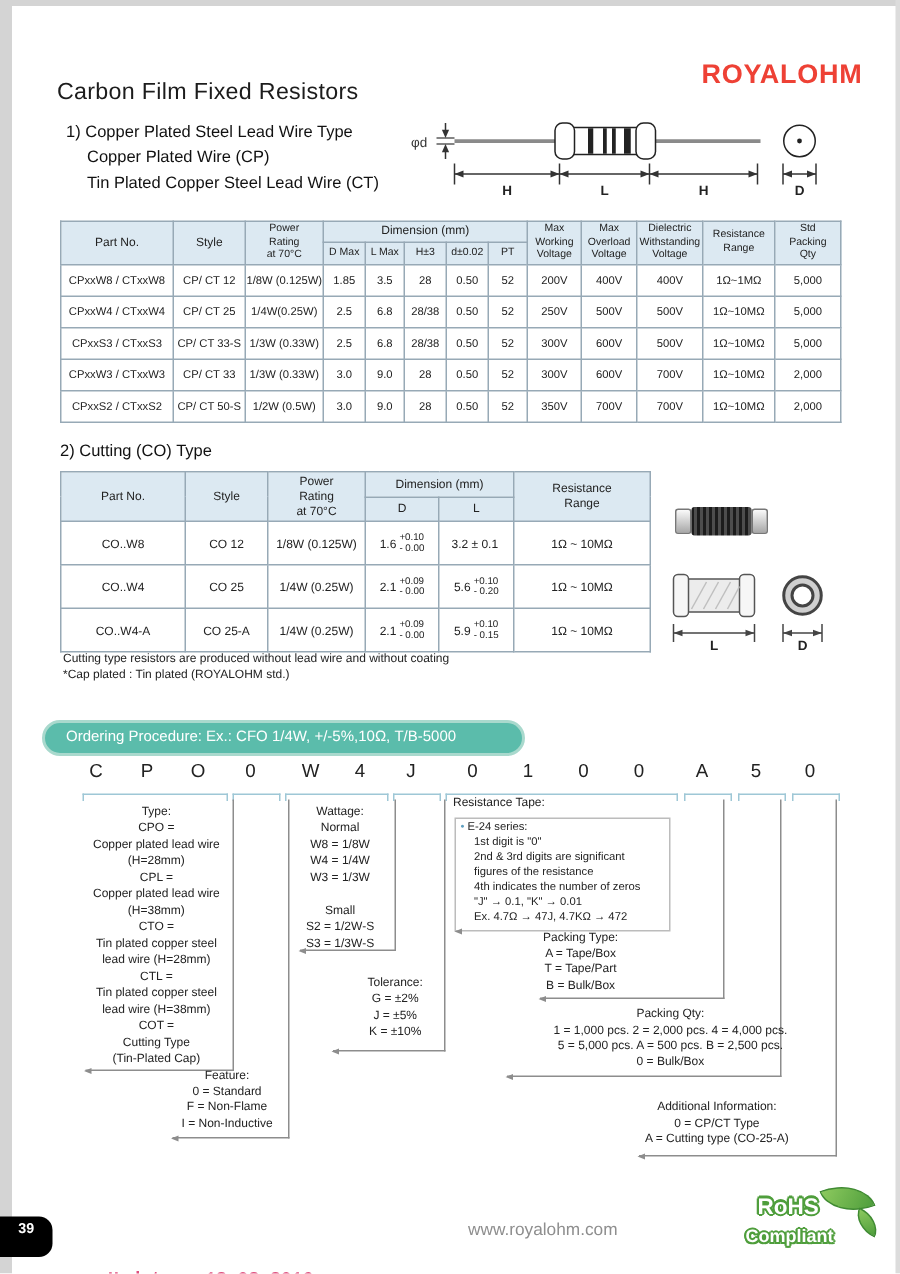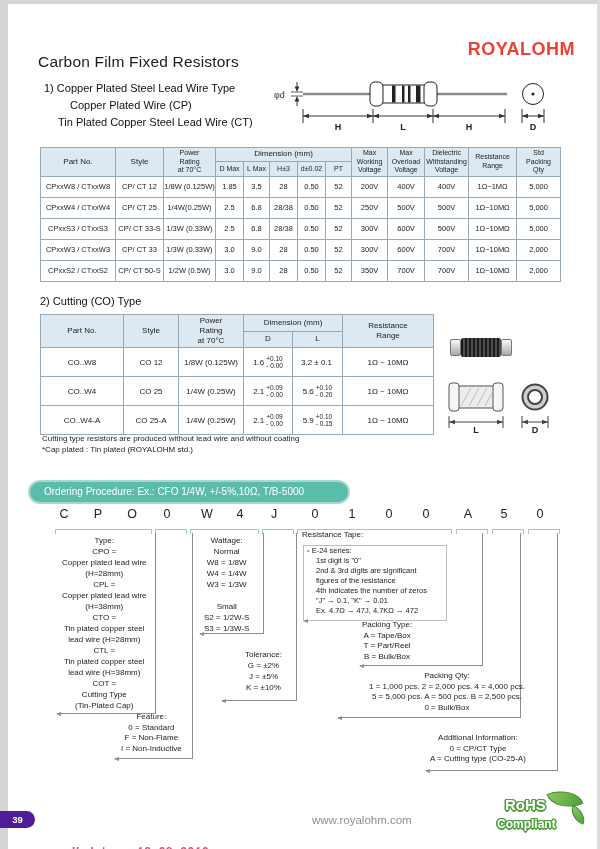--- a/index.html
+++ b/index.html
@@ -51,21 +51,21 @@
 
   
   .photoresistor{position:absolute;left:450px;top:338px;width:62px;height:19px;
                  display:flex;align-items:center;}
   .pr-cap{width:9px;height:15px;background:linear-gradient(#fafafa,#a8a8a8);
           border:1px solid #777;border-radius:2px;}
   .pr-body{flex:1;height:19px;border-radius:2px;
            background:repeating-linear-gradient(90deg,#1c1c1c 0 2px,#4d4d4d 2px 4px);}
 
   
-  .pgbadge{position:absolute;left:0;top:811px;width:35px;height:17px;background:#4c1d95;
+  .pgbadge{position:absolute;left:0;top:811px;width:35px;height:27px;background:#000000;
            border-radius:0 9px 9px 0;color:#fff;font-size:9.5px;font-weight:bold;
            text-align:center;line-height:17px;}
   .update{position:absolute;left:72px;top:846px;font-family:"Liberation Mono",monospace;
           font-size:12px;font-weight:bold;color:#df4f7d;}
   .site{position:absolute;left:312px;top:814px;font-size:11.5px;color:#8e8e8e;text-decoration:none;}
   .rohs{position:absolute;left:497px;top:792px;width:95px;height:52px;}
   .leaf{position:absolute;background:linear-gradient(135deg,#8cc95e,#4f9e3c);
         border:1px solid #3f8a32;border-radius:0 100% 0 100%;}
   .rohs-word{position:absolute;font-weight:bold;color:#fff;
      text-shadow:-1.5px 0 #4f9e3c,1.5px 0 #4f9e3c,0 -1.5px #4f9e3c,0 1.5px #4f9e3c,
@@ -75,21 +75,21 @@
 <body>
 
 <div class="strip" style="left:0;top:0;width:8px;height:849px;"></div>
 <div class="strip" style="left:0;top:0;width:600px;height:4px;"></div>
 <div class="strip" style="left:597px;top:0;width:3px;height:849px;background:#dcdcdc;"></div>
 
 <div class="brand">ROYALOHM</div>
 <div class="title">Carbon Film Fixed Resistors</div>
 
 <div class="s1line" style="left:44px;top:82px;">1) Copper Plated Steel Lead Wire Type</div>
-<div class="s1line" style="left:70px;top:99px;text-align:right;">Copper Plated Wire (CP)</div>
+<div class="s1line" style="left:58px;top:99px;text-align:right;">Copper Plated Wire (CP)</div>
 <div class="s1line" style="left:58px;top:116px;">Tin Plated Copper Steel Lead Wire (CT)</div>
 
 <svg class="abs" style="left:270px;top:76px;" width="292" height="62" viewBox="0 0 292 62">
   <text x="4" y="22" font-size="9" fill="#333">φd</text>
   <g stroke="#333" stroke-width="1">
     <line x1="27" y1="6" x2="27" y2="13"></line>
       <line x1="27" y1="23" x2="27" y2="30"></line>
     <line x1="21" y1="16" x2="33" y2="16" stroke-width="0.8"></line>
     <line x1="21" y1="20" x2="33" y2="20" stroke-width="0.8"></line>
   </g>
@@ -492,21 +492,21 @@
   </div>
 <div class="ann" style="left:245px;top:649px;">
     <div>Tolerance:</div>
     <div>G = ±2%</div>
     <div>J =  ±5%</div>
     <div>K =  ±10%</div>
   </div>
 <div class="ann tight" style="left:362px;top:620px;">
     <div>Packing Type:</div>
     <div>A = Tape/Box</div>
-    <div>T = Part/Reel</div>
+    <div>T = Tape/Part</div>
     <div>B = Bulk/Box</div>
   </div>
 <div class="ann tight" style="left:341px;top:671px;margin-left:28px;">
     <div>Packing Qty:</div>
     <div>1 = 1,000 pcs.  2 = 2,000 pcs.  4 = 4,000 pcs.</div>
     <div>5 = 5,000 pcs.  A = 500 pcs.     B = 2,500 pcs.</div>
     <div>0 = Bulk/Box</div>
   </div>
 <div class="ann tight" style="left:430px;top:733px;">
     <div>Additional Information:</div>

